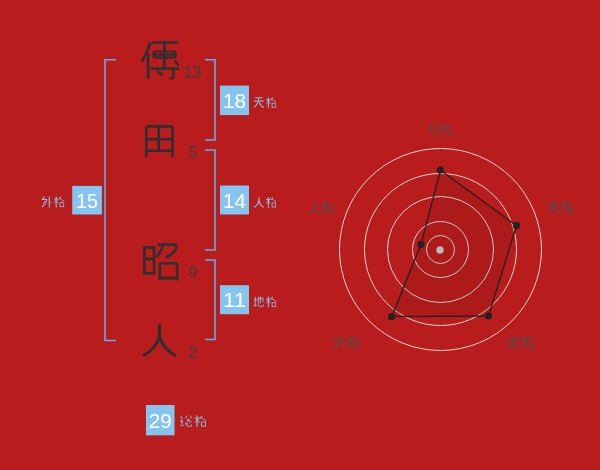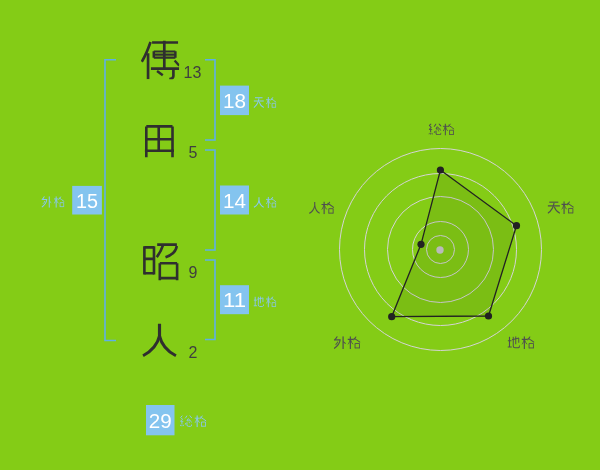--- a/index.html
+++ b/index.html
@@ -1,16 +1,16 @@
 <!DOCTYPE html>
 <html><head>
 <meta charset="utf-8">
 <style>
 html,body{margin:0;padding:0;background:#fff;}
-#stage{position:relative;width:600px;height:470px;background:#84cc16;overflow:hidden;}
+#stage{position:relative;width:600px;height:470px;background:#b91c1c;overflow:hidden;}
 svg text{font-family:"Liberation Sans",sans-serif;}
 </style>
 </head>
 <body>
 <div id="stage">
 <svg width="600" height="470" viewBox="0 0 600 470">
 <defs>
 
 <symbol id="k-den" viewBox="0 0 100 100" preserveAspectRatio="none">
   <g stroke="currentColor" fill="none">

